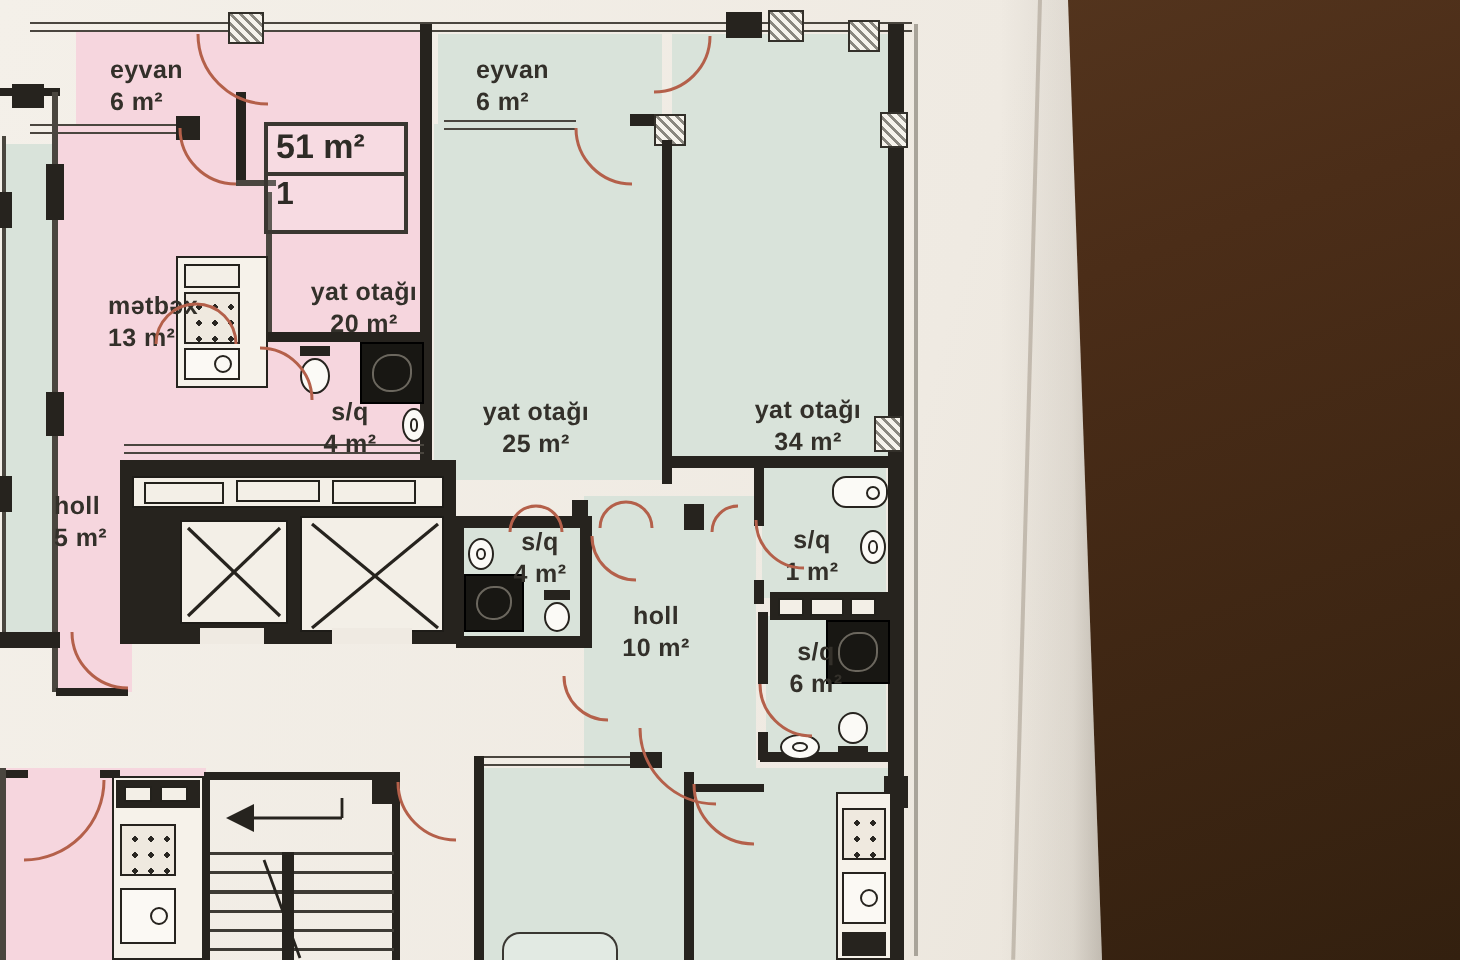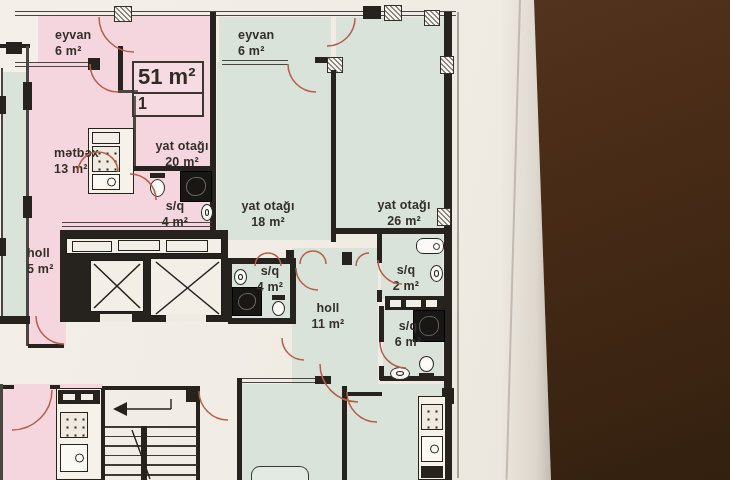--- a/index.html
+++ b/index.html
@@ -37,21 +37,21 @@
   .wc .bw{flex:1;border:1.5px solid #26231e;border-radius:50%;background:#fbfaf6;margin-top:1px;box-sizing:border-box}
   .wc.rev{flex-direction:column-reverse}
   .wc.rev .bw{margin-top:0;margin-bottom:1px}
   .cab{position:absolute;background:#f3efe7;border:1.2px solid #1e1c18;box-sizing:border-box}
   .gap{position:absolute;background:#efeae2}
   .tr{position:absolute;background:repeating-linear-gradient(180deg,#3e3b35 0 1.6px,transparent 1.6px 9.6px)}
   .fur{position:absolute;border:1.7px solid #3a3732;border-bottom:none;border-radius:9px 9px 0 0;background:rgba(255,255,255,.25);box-sizing:border-box}
   .lbl{position:absolute;font-weight:bold;font-size:12.5px;line-height:1.28;color:var(--label-text,#33302a);text-align:center;letter-spacing:.2px;white-space:nowrap}
   .lbl.left{text-align:left}
   .unit{position:absolute;border:2px solid #3a3731;box-sizing:border-box;display:flex;flex-direction:column;background:rgba(255,255,255,.12)}
-  .unit .r1{border-bottom:2px solid #3a3731;font-size:22px;font-weight:bold;color:#2e2b26;padding:1px 4px 2px}
+  .unit .r1{border-bottom:2px solid #3a3731;font-size:17px;font-weight:bold;color:#2e2b26;padding:1px 4px 2px}
   .unit .r2{font-size:16px;font-weight:bold;color:#2e2b26;padding:1px 4px}
   svg.ov{position:absolute;inset:0;pointer-events:none}
   .arc{stroke:var(--door-arc,#b4604a);fill:none;stroke-width:1.5}
   .xln{stroke:var(--wall,#26231e);stroke-width:1.6}
   .aln{stroke:#26231e;stroke-width:1.4;fill:none}
   .ahd{fill:#26231e}
 </style>
 </head>
 <body>
 
@@ -208,33 +208,33 @@
     <span>s/q</span><br>
     <span>4 m²</span></div>
   <div class="lbl left" style="left:27px;top:245px">
     <span>holl</span><br>
     <span>5 m²</span></div>
   <div class="lbl left" style="left:238px;top:27px">
     <span>eyvan</span><br>
     <span>6 m²</span></div>
   <div class="lbl" style="left:234px;top:198px;width:68px">
     <span>yat otağı</span><br>
-    <span>18 m²</span></div>
+    <span>25 m²</span></div>
   <div class="lbl" style="left:369px;top:197px;width:70px">
     <span>yat otağı</span><br>
-    <span>26 m²</span></div>
+    <span>34 m²</span></div>
   <div class="lbl" style="left:246px;top:263px;width:48px">
     <span>s/q</span><br>
     <span>4 m²</span></div>
   <div class="lbl" style="left:300px;top:300px;width:56px">
     <span>holl</span><br>
-    <span>11 m²</span></div>
+    <span>10 m²</span></div>
   <div class="lbl" style="left:382px;top:262px;width:48px">
     <span>s/q</span><br>
-    <span>2 m²</span></div>
+    <span>1 m²</span></div>
   <div class="lbl" style="left:384px;top:318px;width:48px">
     <span>s/q</span><br>
     <span>6 m²</span></div>
 
   <svg class="ov" width="730" height="480" viewBox="0 0 730 480">
     <path class="arc" d="M99 17 A35 35 0 0 0 134 52"></path>
     <path class="arc" d="M90 64 A28 28 0 0 0 118 92"></path>
     <path class="arc" d="M78 172 A20 20 0 0 1 98 152"></path>
     <path class="arc" d="M118 172 A20 20 0 0 0 98 152"></path>
     <path class="arc" d="M130 174 A26 26 0 0 1 156 200"></path>

